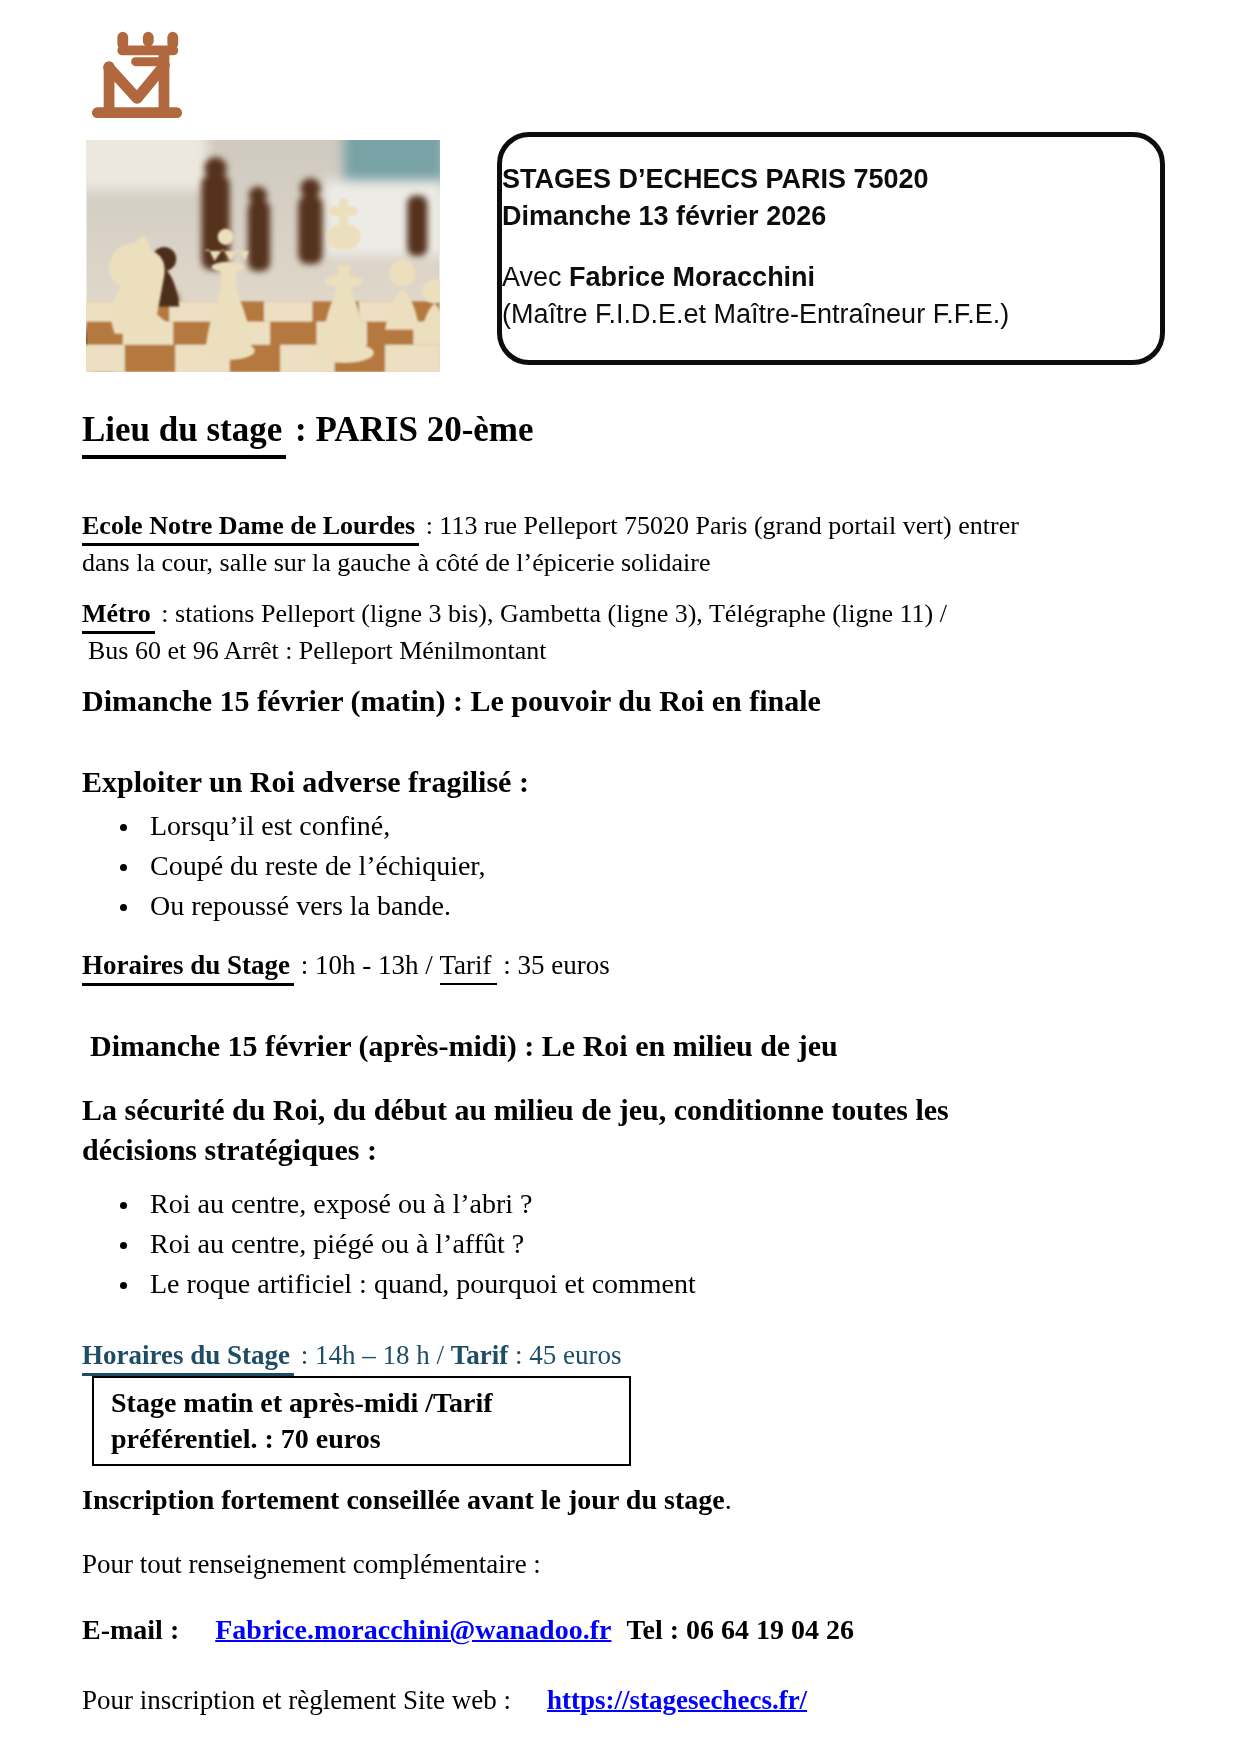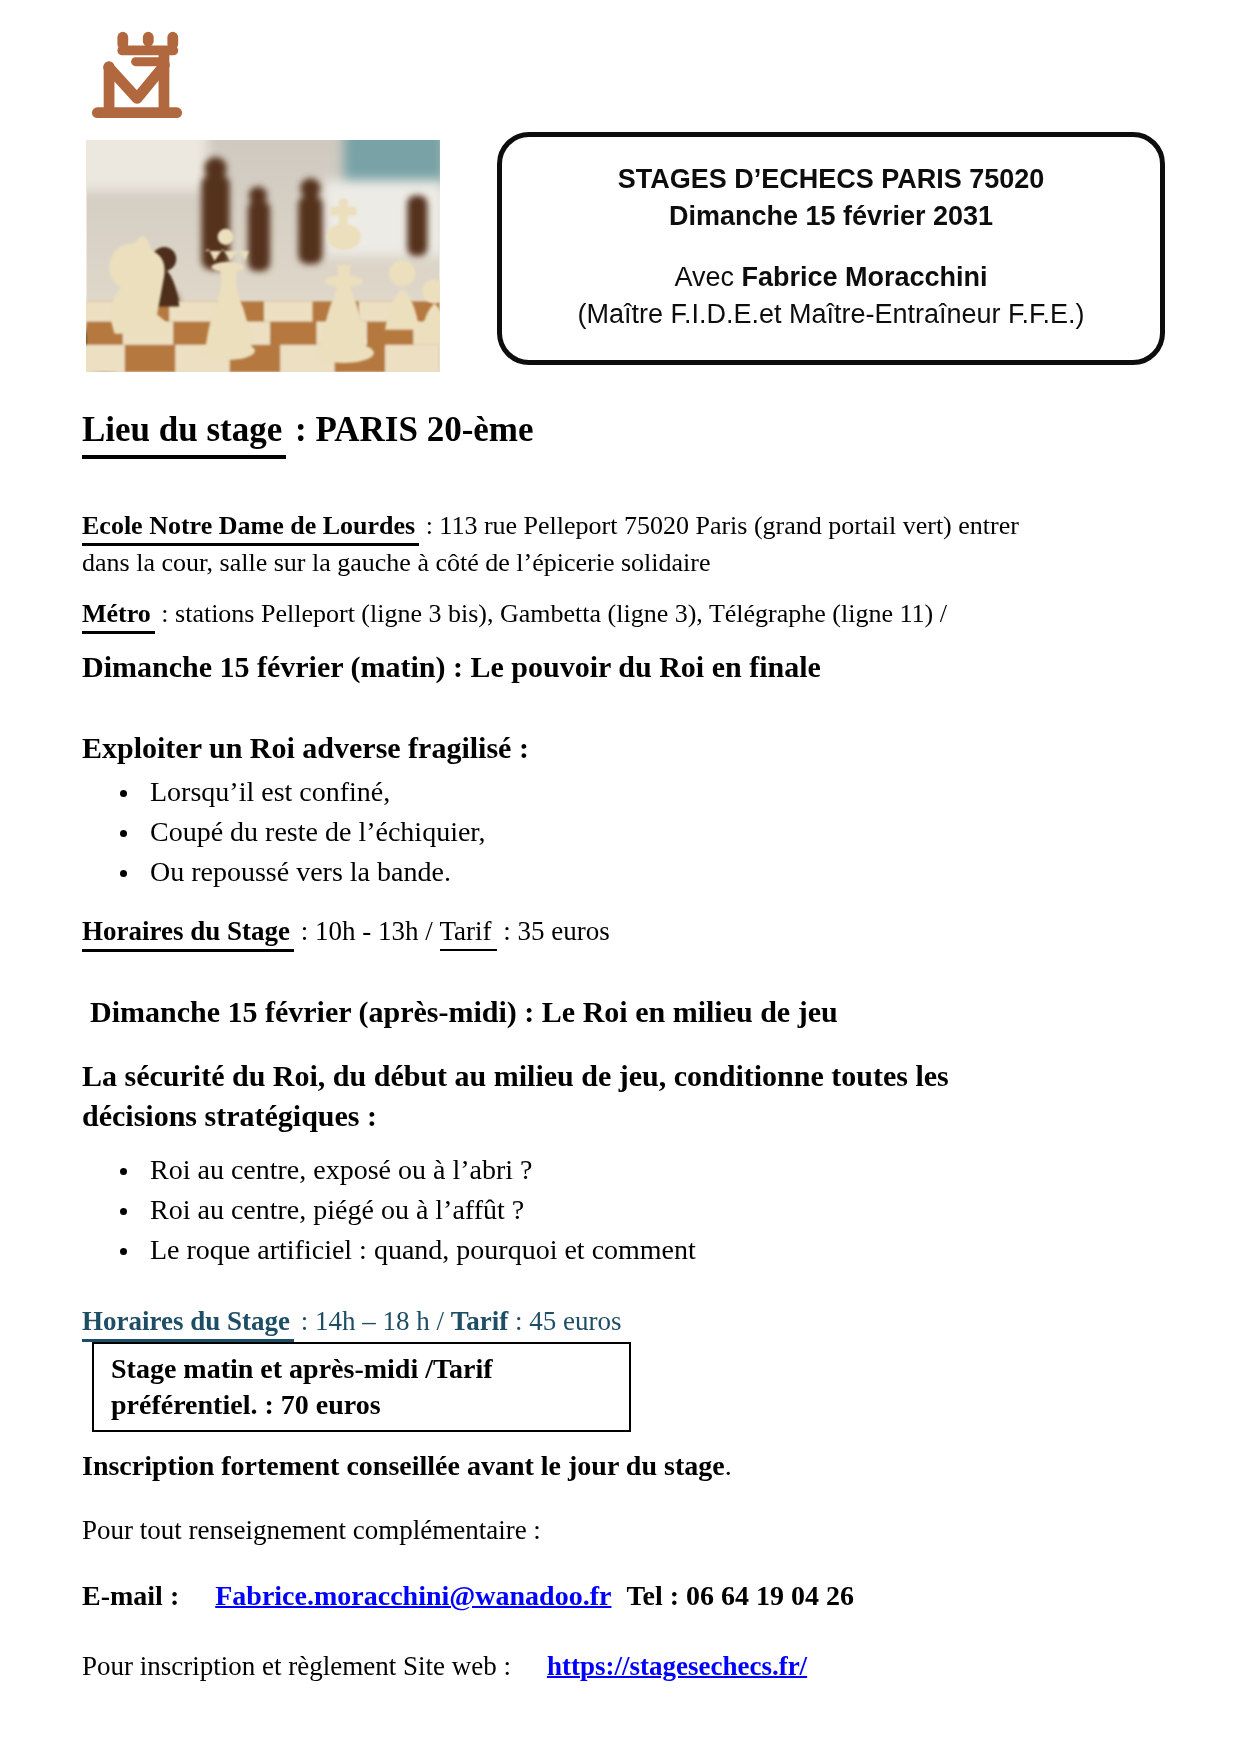--- a/index.html
+++ b/index.html
@@ -9,21 +9,21 @@
     font-family:"Liberation Serif", serif; color:#000;
     overflow:hidden;
   }
   
   .logo { position:absolute; left:88px; top:24px; width:98px; height:98px; }
   .photo { position:absolute; left:86px; top:140px; width:354px; height:232px; display:block; }
   .title-box {
     position:absolute; left:497px; top:132px; width:668px; height:233px;
     border:5px solid #0d0d0d; border-radius:32px;
     font-family:"Liberation Sans", sans-serif; font-size:27px; line-height:37px;
-    text-align:center; padding-top:24px; color:#0d0d0d;
+    text-align:left; padding-top:24px; color:#0d0d0d;
   }
   .title-box .b { font-weight:bold; }
   .title-box .spacer { height:24px; }
   
   .content { position:absolute; left:82px; top:406px; width:1092px; }
   .h-place { font-size:35px; font-weight:bold; line-height:48px; }
   .u-thick { display:inline-block; border-bottom:4px solid #000; padding-right:4px; padding-bottom:1px; }
   .u-med   { display:inline-block; border-bottom:3px solid #000; padding-right:4px; }
   .u-thin  { display:inline-block; border-bottom:2px solid #000; padding-right:5px; }
   .b { font-weight:bold; }
@@ -152,33 +152,33 @@
 
     <circle cx="313" cy="132" r="13"></circle>
     <path d="M296,188 q5,-32 17,-40 q12,8 17,40 z"></path>
     <circle cx="345" cy="150" r="12"></circle>
     <path d="M330,200 q5,-30 15,-38 q10,8 15,38 z"></path>
   </g>
 </svg>
 
 <div class="title-box">
   <div class="b">STAGES D’ECHECS PARIS 75020</div>
-  <div class="b">Dimanche 15 février 2031</div>
+  <div class="b">Dimanche 13 février 2026</div>
   <div class="spacer"></div>
   <div><span>Avec </span><span class="b">Fabrice Moracchini</span></div>
   <div>(Maître F.I.D.E.et Maître-Entraîneur F.F.E.)</div>
 </div>
 
 <div class="content">
 
   <div class="h-place"><span class="u-thick">Lieu du stage</span><span> : PARIS 20-ème</span></div>
 
   <p class="para p-school"><span class="b u-med">Ecole Notre Dame de Lourdes</span><span> : 113 rue Pelleport 75020 Paris (grand portail vert) entrer</span><br><span>dans la cour, salle sur la gauche à côté de l’épicerie solidaire</span></p>
 
-  <p class="para p-metro"><span class="b u-med">Métro</span><span> : stations Pelleport (ligne 3 bis), Gambetta (ligne 3), Télégraphe (ligne 11) /</span><br></p>
+  <p class="para p-metro"><span class="b u-med">Métro</span><span> : stations Pelleport (ligne 3 bis), Gambetta (ligne 3), Télégraphe (ligne 11) /</span><br><span class="indent-sm">Bus 60 et 96 Arrêt : Pelleport Ménilmontant</span></p>
 
   <div class="h-section h-matin">Dimanche 15 février (matin) : Le pouvoir du Roi en finale</div>
 
   <div class="h-section h-exploiter">Exploiter un Roi adverse fragilisé :</div>
 
   <ul class="bullets">
     <li><span class="dot"></span><span>Lorsqu’il est confiné,</span></li>
     <li><span class="dot"></span><span>Coupé du reste de l’échiquier,</span></li>
     <li><span class="dot"></span><span>Ou repoussé vers la bande.</span></li>
   </ul>

